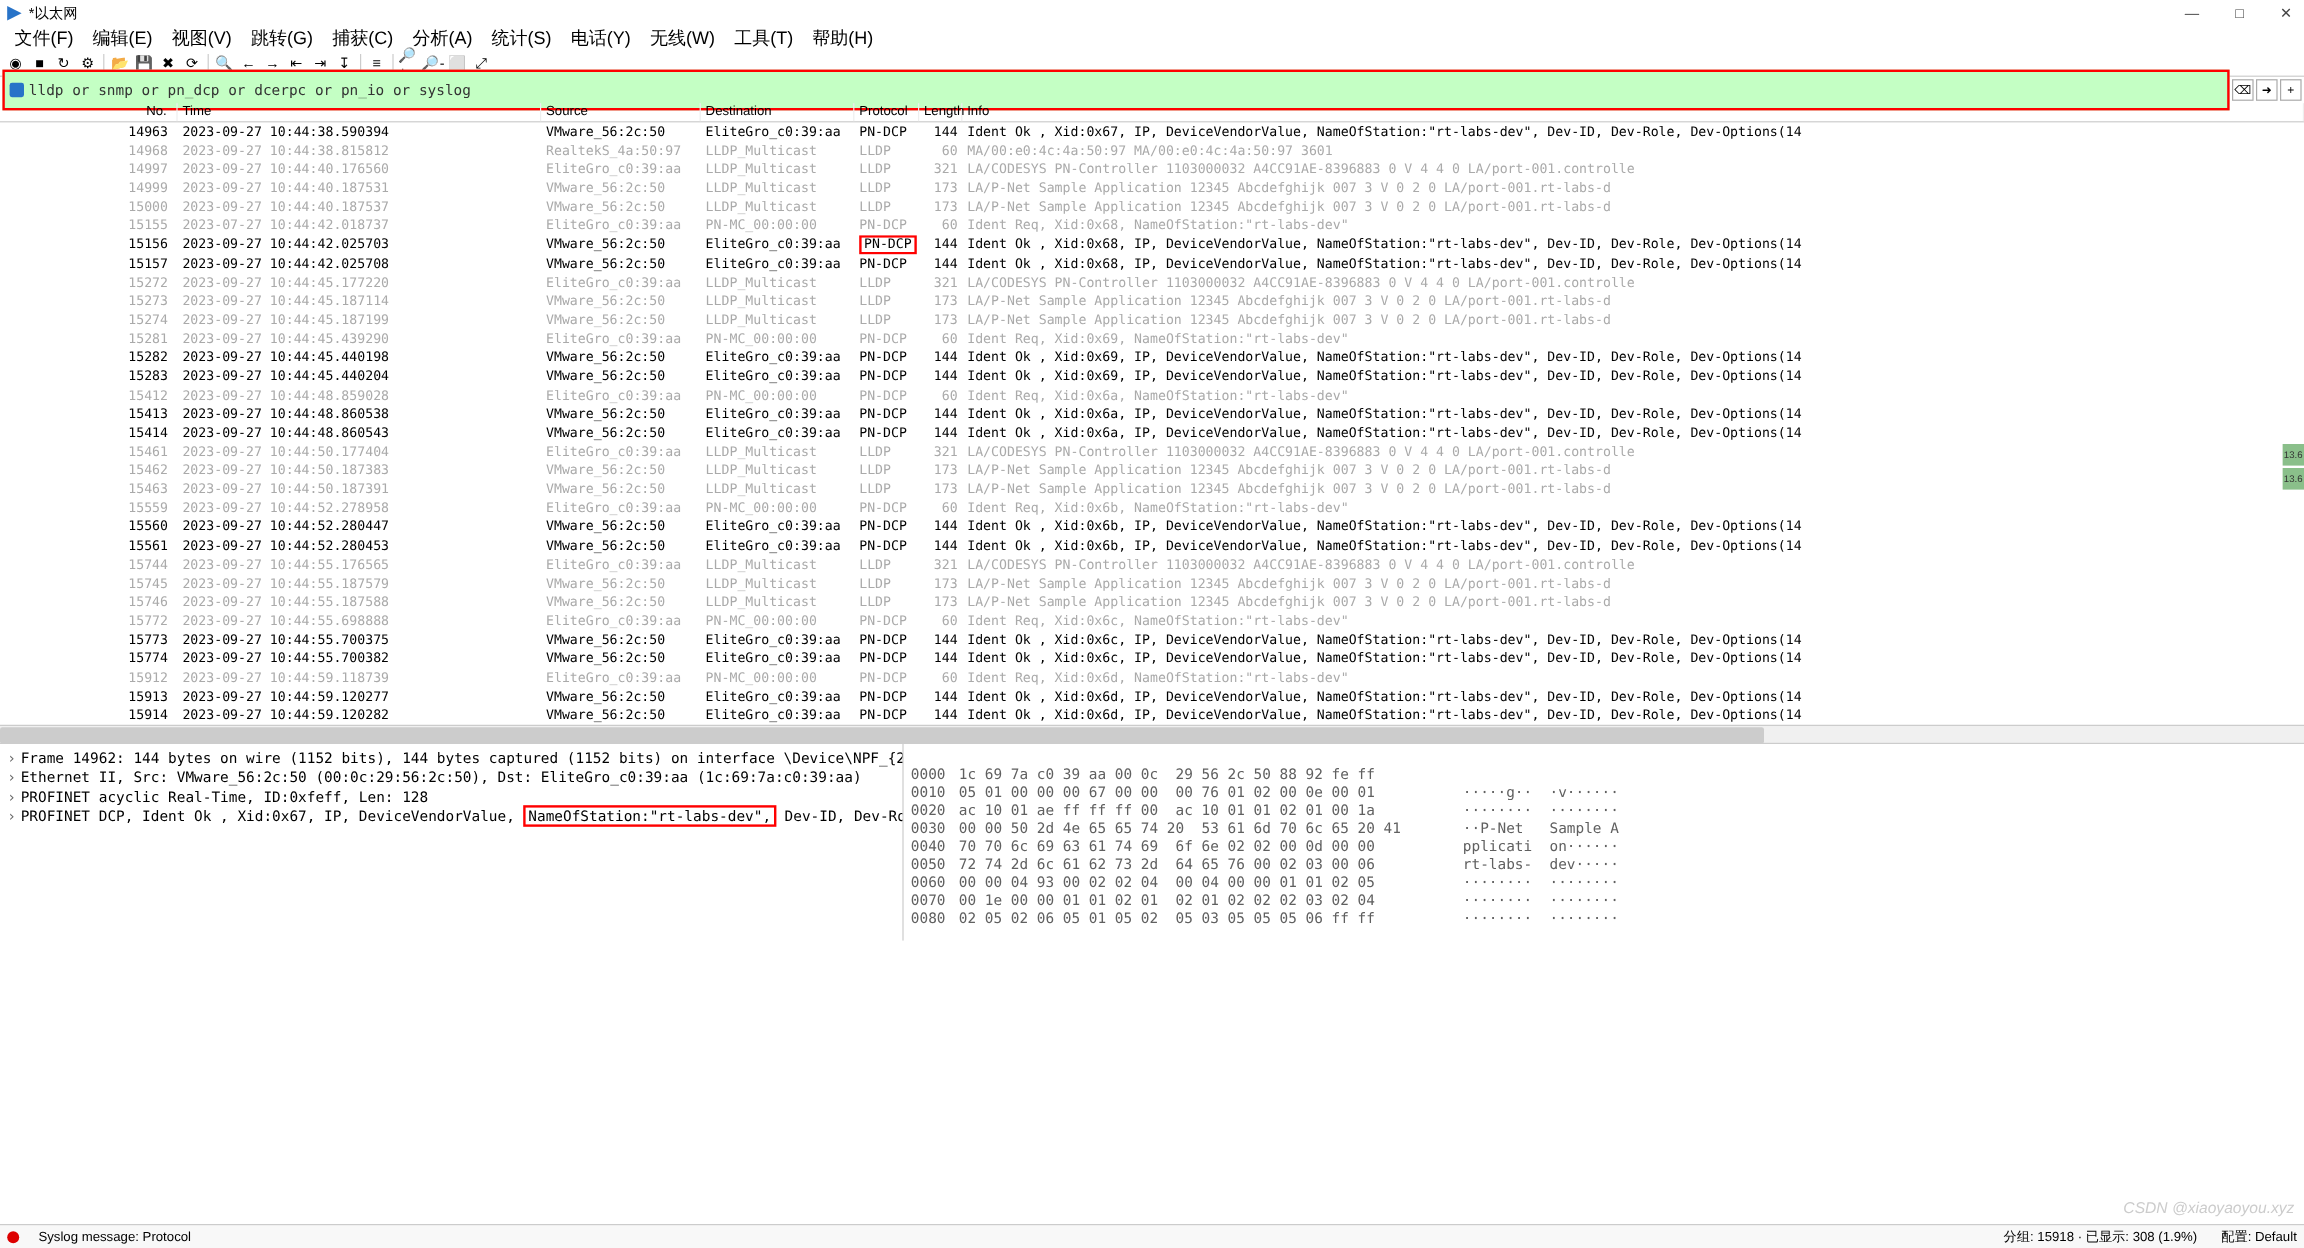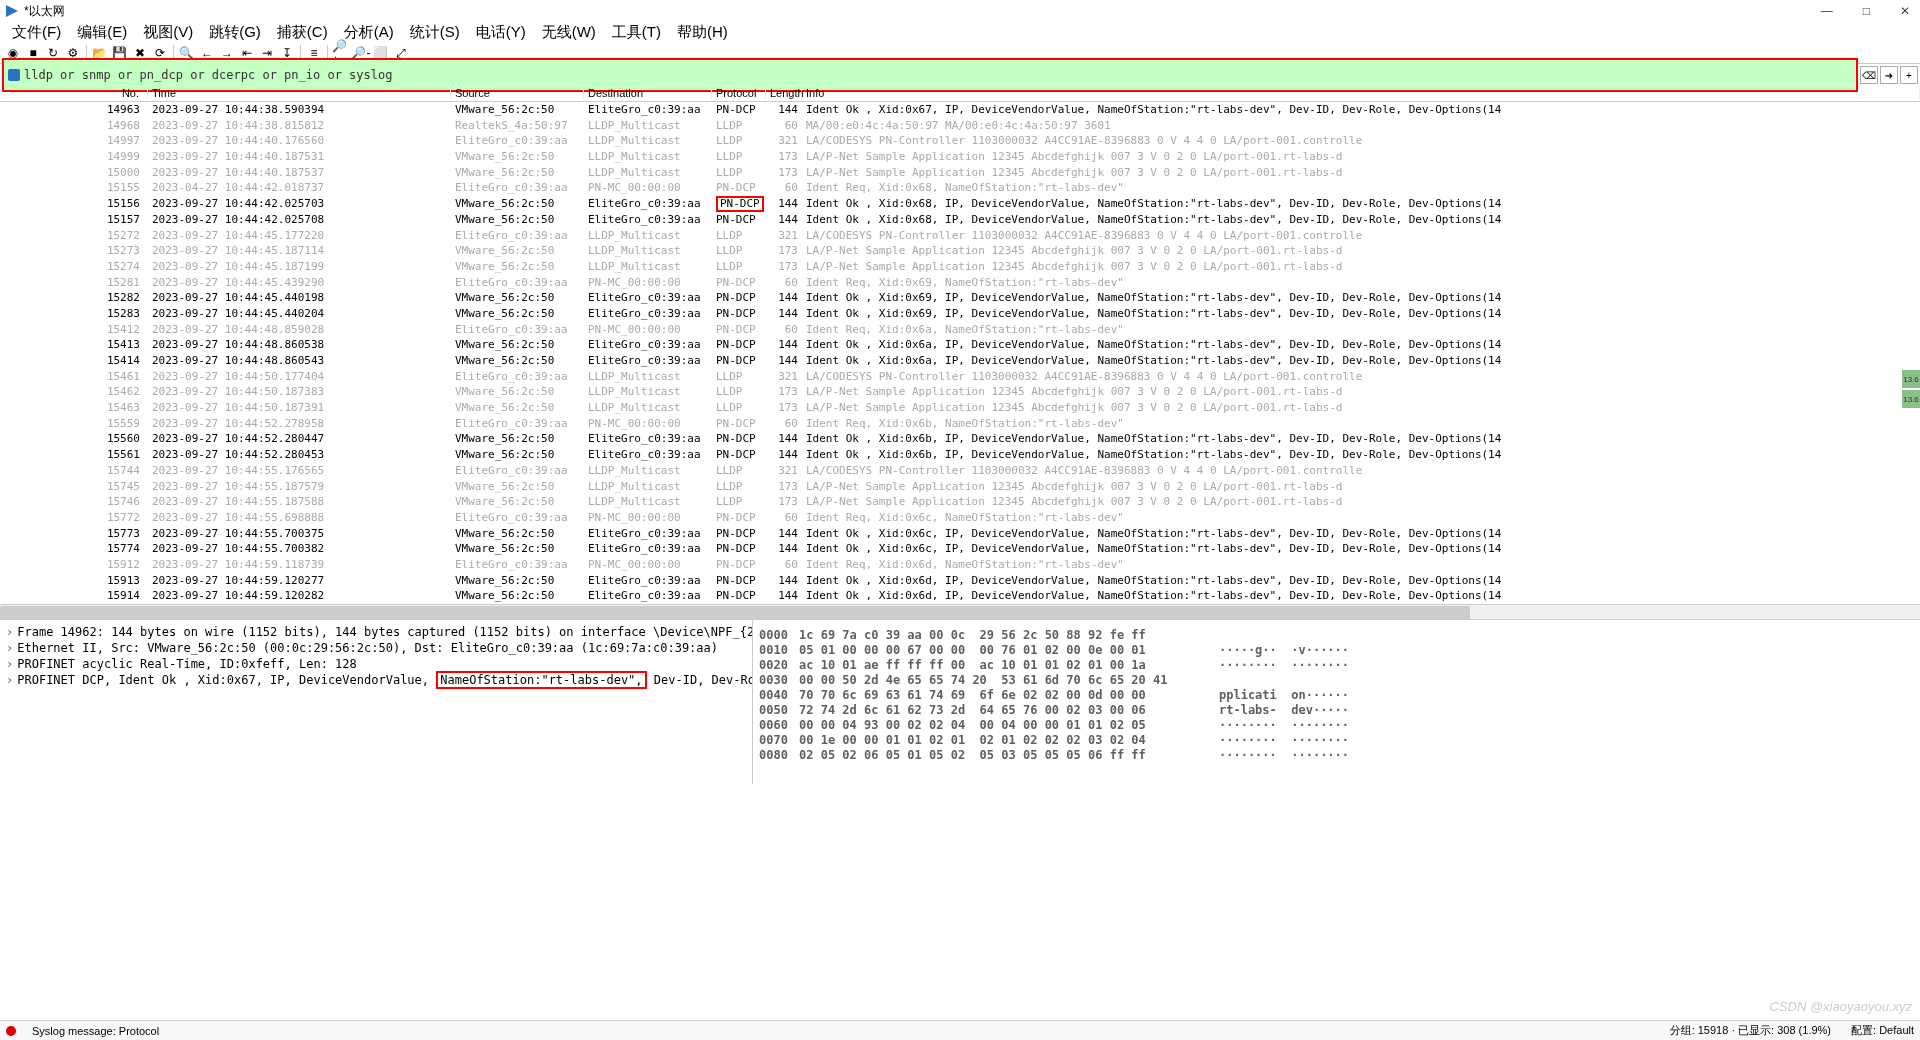--- a/index.html
+++ b/index.html
@@ -33,21 +33,21 @@
 .c-len { width: 36px; text-align: right; }
 .c-info { flex: 1; }
 .proto-highlight { border: 2px solid red; padding: 0 2px; display: inline-block; line-height: 12px; }
 .hscroll { height: 16px; background: #f0f0f0; border-top: 1px solid #ccc; border-bottom: 1px solid #ccc; position: relative; }
 .hscroll-thumb { position: absolute; left: 0; top: 1px; width: 1470px; height: 14px; background: #ccc; border-radius: 2px; }
 .lower { display: flex; height: 164px; }
 .details-pane { width: 753px; border-right: 1px solid #ccc; padding: 4px 6px; font-family: Consolas, monospace; font-size: 12px; line-height: 16px; overflow: hidden; }
 .details-pane .tree-line { white-space: nowrap; }
 .details-pane .expander { color: #666; margin-right: 4px; }
 .highlight-detail { border: 2px solid red; padding: 0 2px; }
-.hex-pane { flex: 1; padding: 8px 6px; font-family: Consolas, monospace; font-size: 12px; line-height: 15px; color: #606060; overflow: hidden; font-weight: bold; }
+.hex-pane { flex: 1; padding: 18px 6px; font-family: Consolas, monospace; font-size: 12px; line-height: 15px; color: #606060; overflow: hidden; }
 .hex-row { display: flex; white-space: pre; }
 .hex-off { width: 40px; }
 .hex-bytes { width: 420px; }
 .hex-asc { flex: 1; }
 .statusbar { position: fixed; bottom: 0; left: 0; right: 0; height: 20px; display: flex; align-items: center; padding: 0 6px; border-top: 1px solid #ccc; font-size: 11px; background: #f8f8f8; }
 .status-left { display: flex; align-items: center; gap: 16px; flex: 1; }
 .status-dot { width: 10px; height: 10px; border-radius: 50%; background: #d00; }
 .watermark { position: fixed; right: 8px; bottom: 26px; color: #ccc; font-size: 13px; font-style: italic; }
 .side-badge { position: fixed; right: 0; width: 18px; height: 18px; background: #8abf8a; font-size: 8px; color: #333; display: flex; align-items: center; justify-content: center; }
 </style>
@@ -167,21 +167,21 @@
       <div class="col c-no">15000</div>
       <div class="col c-time">2023-09-27 10:44:40.187537</div>
       <div class="col c-src">VMware_56:2c:50</div>
       <div class="col c-dst">LLDP_Multicast</div>
       <div class="col c-proto">LLDP</div>
       <div class="col c-len">173</div>
       <div class="col c-info">LA/P-Net Sample Application  12345 Abcdefghijk    007                    3 V  0  2  0 LA/port-001.rt-labs-d</div>
     </div>
     <div class="packet-row dim">
       <div class="col c-no">15155</div>
-      <div class="col c-time">2023-04-27 10:44:42.018737</div>
+      <div class="col c-time">2023-07-27 10:44:42.018737</div>
       <div class="col c-src">EliteGro_c0:39:aa</div>
       <div class="col c-dst">PN-MC_00:00:00</div>
       <div class="col c-proto">PN-DCP</div>
       <div class="col c-len">60</div>
       <div class="col c-info">Ident Req, Xid:0x68, NameOfStation:"rt-labs-dev"</div>
     </div>
     <div class="packet-row">
       <div class="col c-no">15156</div>
       <div class="col c-time">2023-09-27 10:44:42.025703</div>
       <div class="col c-src">VMware_56:2c:50</div>
@@ -425,21 +425,21 @@
   <div class="details-pane">
     <div class="tree-line"><span class="expander">›</span><span>Frame 14962: 144 bytes on wire (1152 bits), 144 bytes captured (1152 bits) on interface \Device\NPF_{2058E6D0-8787-4…</span></div>
     <div class="tree-line"><span class="expander">›</span><span>Ethernet II, Src: VMware_56:2c:50 (00:0c:29:56:2c:50), Dst: EliteGro_c0:39:aa (1c:69:7a:c0:39:aa)</span></div>
     <div class="tree-line"><span class="expander">›</span><span>PROFINET acyclic Real-Time, ID:0xfeff, Len: 128</span></div>
     <div class="tree-line"><span class="expander">›</span><span>PROFINET DCP, Ident Ok , Xid:0x67, IP, DeviceVendorValue, </span><span class="highlight-detail">NameOfStation:"rt-labs-dev",</span><span> Dev-ID, Dev-Role, Dev-Options</span></div>
   </div>
   <div class="hex-pane" id="hex">
       <div class="hex-row"><span class="hex-off">0000</span><span class="hex-bytes">1c 69 7a c0 39 aa 00 0c  29 56 2c 50 88 92 fe ff</span></div>
       <div class="hex-row"><span class="hex-off">0010</span><span class="hex-bytes">05 01 00 00 00 67 00 00  00 76 01 02 00 0e 00 01</span><span class="hex-asc">·····g··  ·v······</span></div>
       <div class="hex-row"><span class="hex-off">0020</span><span class="hex-bytes">ac 10 01 ae ff ff ff 00  ac 10 01 01 02 01 00 1a</span><span class="hex-asc">········  ········</span></div>
-      <div class="hex-row"><span class="hex-off">0030</span><span class="hex-bytes">00 00 50 2d 4e 65 65 74 20  53 61 6d 70 6c 65 20 41</span></div>
+      <div class="hex-row"><span class="hex-off">0030</span><span class="hex-bytes">00 00 50 2d 4e 65 65 74 20  53 61 6d 70 6c 65 20 41</span><span class="hex-asc">··P-Net   Sample A</span></div>
       <div class="hex-row"><span class="hex-off">0040</span><span class="hex-bytes">70 70 6c 69 63 61 74 69  6f 6e 02 02 00 0d 00 00</span><span class="hex-asc">pplicati  on······</span></div>
       <div class="hex-row"><span class="hex-off">0050</span><span class="hex-bytes">72 74 2d 6c 61 62 73 2d  64 65 76 00 02 03 00 06</span><span class="hex-asc">rt-labs-  dev·····</span></div>
       <div class="hex-row"><span class="hex-off">0060</span><span class="hex-bytes">00 00 04 93 00 02 02 04  00 04 00 00 01 01 02 05</span><span class="hex-asc">········  ········</span></div>
       <div class="hex-row"><span class="hex-off">0070</span><span class="hex-bytes">00 1e 00 00 01 01 02 01  02 01 02 02 02 03 02 04</span><span class="hex-asc">········  ········</span></div>
       <div class="hex-row"><span class="hex-off">0080</span><span class="hex-bytes">02 05 02 06 05 01 05 02  05 03 05 05 05 06 ff ff</span><span class="hex-asc">········  ········</span></div>
     </div>
 </div>
 
 <div class="side-badge" style="top:370px">13.6</div>
 <div class="side-badge" style="top:390px">13.6</div>

